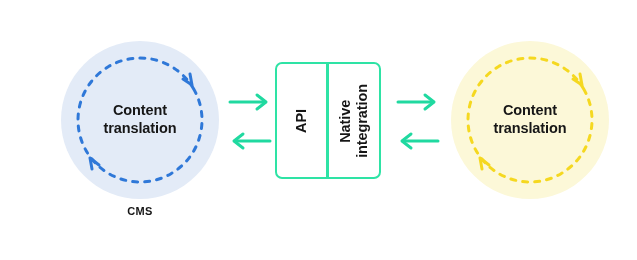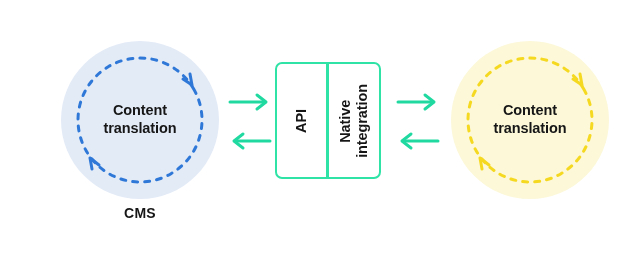--- a/index.html
+++ b/index.html
@@ -56,21 +56,21 @@
     line-height: 1.22;
     letter-spacing: -0.1px;
     text-align: center;
   }
 
   .node-caption {
     position: absolute;
     top: 205px;
     width: 158px;
     text-align: center;
-    font-size: 14px;
+    font-size: 11px;
     font-weight: bold;
     color: #161616;
     letter-spacing: 0.3px;
   }
   #caption-cms { left: 61px; }
   #caption-tms { left: 451px; }
 
   
   #connector-box {
     position: absolute;

